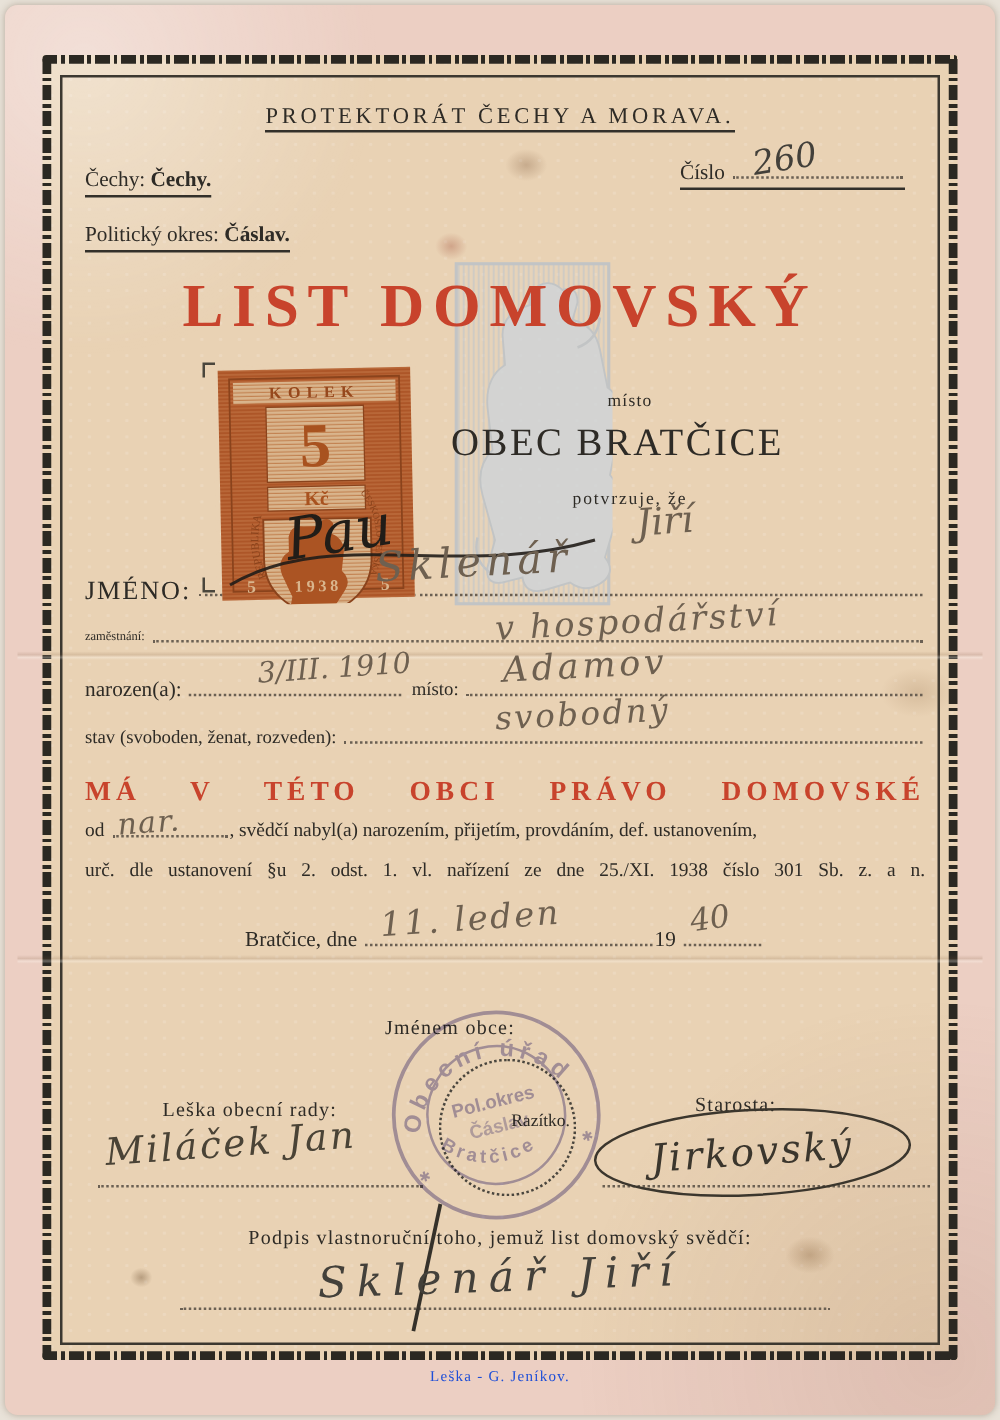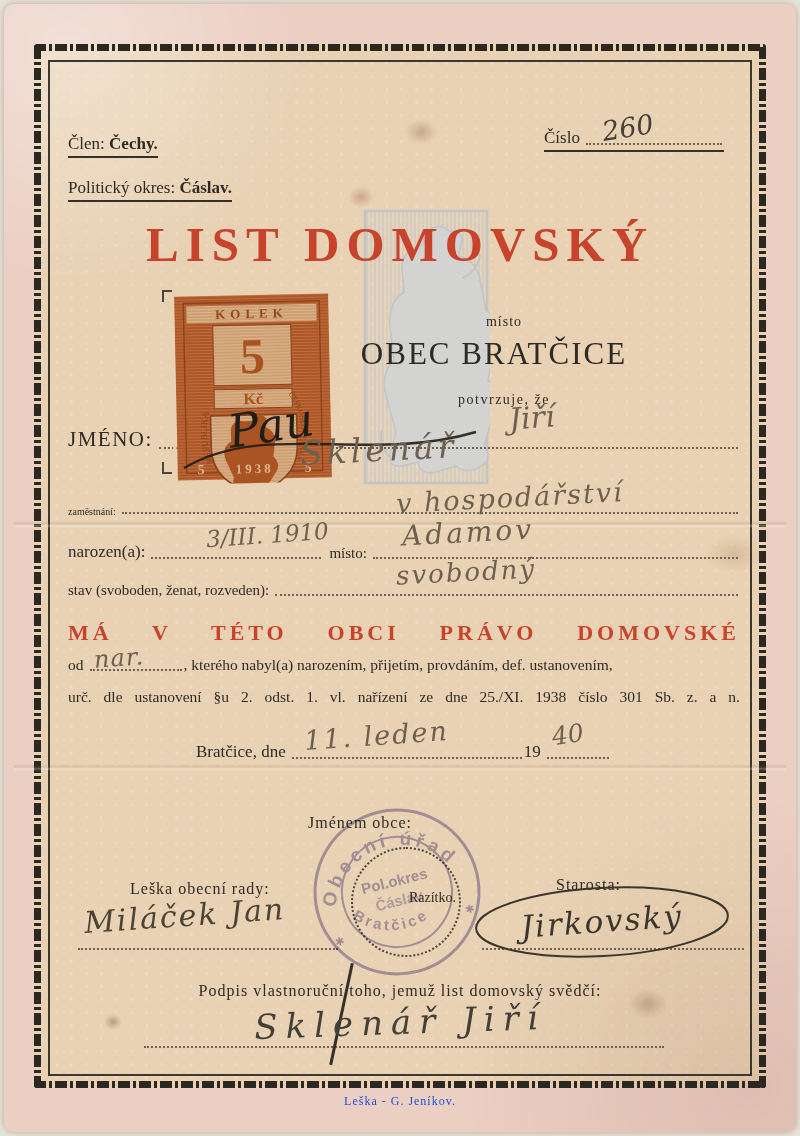--- a/index.html
+++ b/index.html
@@ -18,21 +18,21 @@
     background-image:repeating-linear-gradient(0deg,#2b2822 0 12px,transparent 12px 15px,#2b2822 15px 18px,transparent 18px 21px);}
   .rule-border{position:absolute;left:44px;right:44px;top:56px;bottom:56px;border:2px solid #3c3830;z-index:4;}
   .abs{position:absolute;z-index:10;}
   .ink{color:#2e2b26;}
   .red{color:#c8432c;}
   .hand{font-family:"DejaVu Serif",serif;font-style:italic;color:#6e6050;white-space:nowrap;}
   .hand-ink{font-family:"DejaVu Serif",serif;font-style:italic;color:#43403a;white-space:nowrap;}
   .ul{border-bottom:2px solid #33302a;padding-bottom:2px;}
   .dots{flex:1;border-bottom:2px dotted #6b6053;margin:0 2px 3px 6px;min-height:10px;}
   .dotseg{border-bottom:2px dotted #6b6053;margin-bottom:3px;}
-  .frow{display:flex;align-items:flex-end;}
+  .frow{display:flex;align-items:center;}
   .fold{position:absolute;left:10px;right:10px;height:7px;z-index:6;
     background:linear-gradient(to bottom,rgba(120,85,55,0) 0,rgba(120,85,55,.16) 40%,rgba(255,252,245,.3) 70%,rgba(120,85,55,0) 100%);}
   .stain{position:absolute;border-radius:50%;z-index:7;pointer-events:none;}
   .cornermark{position:absolute;width:10px;height:12px;border-left:2px solid #4a463c;z-index:9;}
   .cm-t::before{content:"";position:absolute;top:0;left:0;width:8px;border-top:2px solid #4a463c;}
   .cm-b::before{content:"";position:absolute;bottom:0;left:0;width:8px;border-bottom:2px solid #4a463c;}
 </style>
 </head>
 <body>
 
@@ -59,23 +59,26 @@
       <pattern id="wmhatch" width="4" height="6" patternUnits="userSpaceOnUse">
         <rect width="4" height="6" fill="#ddd9cf" opacity=".25"></rect>
         <line x1="1" y1="0" x2="1" y2="6" stroke="#b9c4cf" stroke-width="1.1"></line>
       </pattern>
     </defs>
     <rect x="3" y="3" width="122" height="272" fill="url(#wmhatch)" stroke="#b5c0cb" stroke-width="2.5"></rect>
     <path fill="#ccd4dc" stroke="#b5c0cb" stroke-width="1.5" d="M62 26q14-14 26-2 12-4 12 10l-4 14q18 4 22 24l6 30q14 10 10 30l-8 40q12 14 6 32l-10 34q8 10 0 18-14 12-28 2l-20 6q-16 4-18-10l-16 4q-14 2-12-12l6-22-10-36q-6-22 8-36l-4-34q-2-24 14-34l-2-24q0-18 22-24z"></path>
     <path fill="none" stroke="#b5c0cb" stroke-width="2" d="M30 250q-14-10-10-28M100 70q16-6 18-24"></path>
   </svg>
 
+  <div class="abs ink" style="left:0;right:0;top:78px;text-align:center;font-size:18px;letter-spacing:3px">
+    <span class="ul">PROTEKTORÁT ČECHY A MORAVA.</span>
+  </div>
 
   <div class="abs ink ul" style="left:64px;top:130px;font-size:17px">
-    <span>Člen:</span>
+    <span>Čechy:</span>
     <b>Čechy.</b>
   </div>
 
   <div class="abs" style="left:540px;top:124px;width:180px">
     <div class="frow ink ul" style="font-size:17px;width:180px">
       <span>Číslo</span>
       <span class="dots"></span>
     </div>
     <div class="abs hand-ink" style="left:58px;top:-16px;font-size:27px;transform:rotate(-9deg)">260</div>
   </div>
@@ -123,21 +126,21 @@
 
   <svg class="abs" style="left:172px;top:378px;z-index:13" width="330" height="100" viewBox="0 0 330 100">
     <text x="55" y="66" font-family="DejaVu Serif,serif" font-style="italic" font-size="46" fill="#211d18" transform="rotate(-9 55 66)">Pau</text>
     <path d="M8 86C90 38 190 82 300 50" fill="none" stroke="#211d18" stroke-width="2.4" opacity=".9"></path>
   </svg>
 
   <div class="abs ink" style="left:420px;top:310px;width:160px;text-align:center;font-size:14px;letter-spacing:1px">místo</div>
   <div class="abs ink" style="left:250px;top:332px;width:480px;text-align:center;font-size:31px;font-weight:normal;letter-spacing:2px;z-index:11">OBEC BRATČICE</div>
   <div class="abs ink" style="left:420px;top:388px;width:160px;text-align:center;font-size:14px;letter-spacing:1.5px">potvrzuje, že</div>
 
-  <div class="abs frow" style="left:64px;top:423px;width:672px">
+  <div class="abs frow" style="left:64px;top:456px;width:672px">
     <span class="ink" style="font-size:21px;letter-spacing:1.5px">JMÉNO:</span>
     <span class="dots"></span>
   </div>
   <div class="abs hand" style="left:505px;top:396px;font-size:30px;transform:rotate(-4deg)">Jiří</div>
   <div class="abs hand" style="left:296px;top:426px;font-size:33px;letter-spacing:4px;transform:rotate(-3deg);z-index:14">Sklenář</div>
 
   <div class="abs frow" style="left:64px;top:498px;width:672px">
     <span class="ink" style="font-size:10px">zaměstnání:</span>
     <span class="dots"></span>
   </div>
@@ -156,21 +159,21 @@
     <span class="ink" style="font-size:15px">stav (svoboden, ženat, rozveden):</span>
     <span class="dots"></span>
   </div>
   <div class="abs hand" style="left:392px;top:553px;font-size:26px;letter-spacing:2px;transform:rotate(-3deg)">svobodný</div>
 
   <div class="abs red" style="left:64px;top:616px;width:672px;font-size:22px;font-weight:bold;letter-spacing:4px;text-align:justify;text-align-last:justify">MÁ V TÉTO OBCI PRÁVO DOMOVSKÉ</div>
 
   <div class="abs frow ink" style="left:64px;top:652px;width:672px;font-size:15.5px">
     <span>od</span>
     <span class="dots" style="max-width:92px"></span>
-    <span>, kterého nabyl(a) narozením, přijetím, provdáním, def. ustanovením,</span>
+    <span>, svědčí nabyl(a) narozením, přijetím, provdáním, def. ustanovením,</span>
   </div>
   <div class="abs hand" style="left:90px;top:640px;font-size:24px;letter-spacing:1px;transform:rotate(-4deg)">nar.</div>
   <div class="abs ink" style="left:64px;top:684px;width:672px;font-size:15.5px;text-align:justify;text-align-last:justify">urč. dle ustanovení §u 2. odst. 1. vl. nařízení ze dne 25./XI. 1938 číslo 301 Sb. z. a n.</div>
 
   <div class="abs frow ink" style="left:192px;top:738px;width:420px;font-size:17px">
     <span>Bratčice, dne</span>
     <span class="dots" style="max-width:230px"></span>
     <span>19</span>
     <span class="dots" style="max-width:62px"></span>
   </div>

